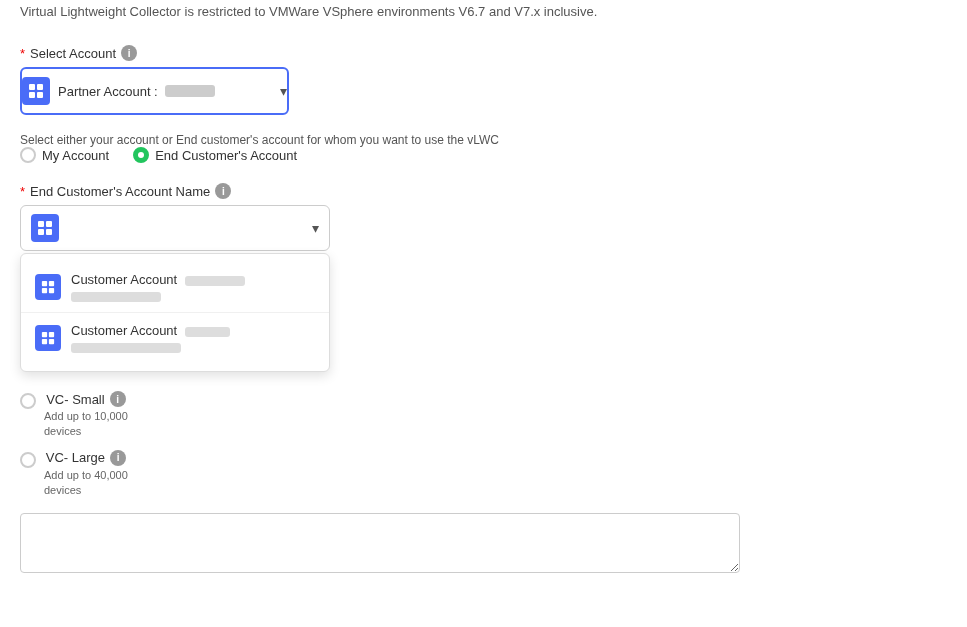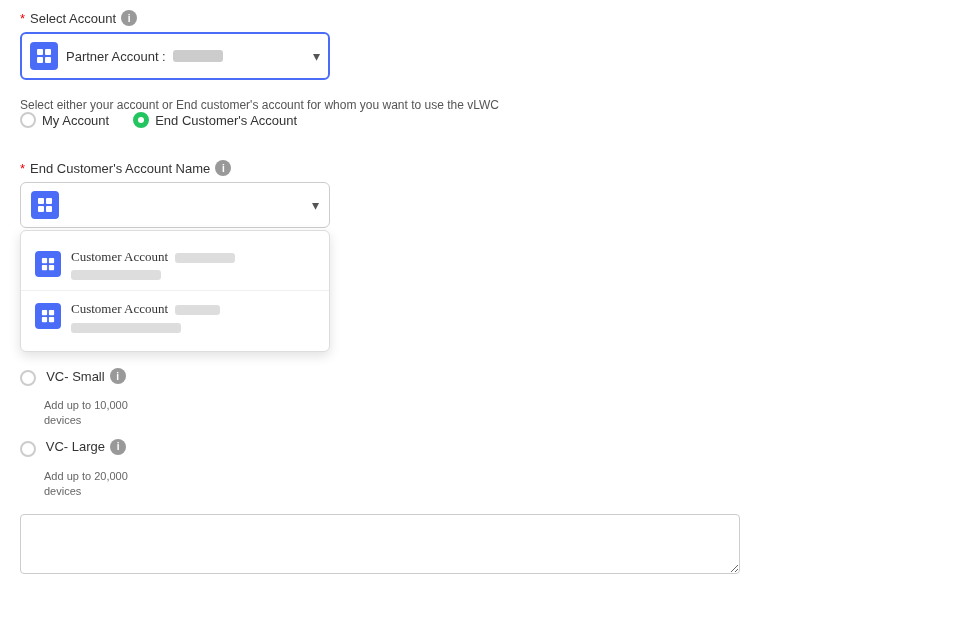--- a/index.html
+++ b/index.html
@@ -73,22 +73,22 @@
       color: #fff;
       font-size: 10px;
       font-weight: bold;
       cursor: pointer;
     }
     .select-box {
       display: flex;
       align-items: center;
       border: 2px solid #4a6cf7;
       border-radius: 6px;
-      padding: 8px 8px;
-      width: 310px;
+      padding: 8px 0;
+      width: 269px;
       cursor: pointer;
       background: #fff;
       position: relative;
     }
     .select-box-icon {
       width: 28px;
       height: 28px;
       background: #4a6cf7;
       border-radius: 4px;
       display: flex;
@@ -116,21 +116,21 @@
     .helper-text {
       font-size: 12px;
       color: #555;
       margin-top: 6px;
       margin-bottom: 0;
     }
     .radio-group {
       display: flex;
       align-items: center;
       gap: 24px;
-      margin-bottom: 32px;
+      margin-bottom: 20px;
     }
     .radio-option {
       display: flex;
       align-items: center;
       gap: 6px;
       cursor: pointer;
     }
     .radio-circle {
       width: 16px;
       height: 16px;
@@ -185,21 +185,20 @@
       z-index: 100;
       padding: 8px 0;
     }
     .dropdown-item {
       display: flex;
       align-items: flex-start;
       gap: 10px;
       padding: 10px 14px;
       cursor: pointer;
       border-bottom: 1px solid #f0f0f0;
-      font-family: Liberation Serif, serif;
     }
     .dropdown-item:last-child {
       border-bottom: none;
     }
     .dropdown-item-icon {
       width: 26px;
       height: 26px;
       background: #4a6cf7;
       border-radius: 4px;
       display: flex;
@@ -263,29 +262,30 @@
       font-weight: 500;
       color: #333;
       display: flex;
       align-items: center;
       gap: 5px;
       justify-content: center;
     }
     .vc-option-desc {
       font-size: 11px;
       color: #666;
-      margin-top: 14px;
+      margin-top: 2px;
       line-height: 1.4;
     }
   </style>
 </head>
 <body>
 
 <div class="page-wrapper">
 
+  <p class="subtitle">Virtual Lightweight Collector is restricted to VMWare VSphere environments V6.7 and V7.x inclusive.</p>
 
   <div class="form-body">
 
     <div class="form-group">
       <div class="field-label">
         <span class="required">*</span>
         <span>Select Account</span>
         <span class="info-icon">i</span>
       </div>
       <div class="select-box">
@@ -396,21 +396,21 @@
         </div>
       </div>
       <div class="vc-option">
         <div class="vc-option-radio"></div>
         <div class="vc-option-content">
           <div class="vc-option-label">
             <span>VC- Large</span>
             <span class="info-icon">i</span>
           </div>
           <div class="vc-option-desc">
-            <span>Add up to 20,000</span><br>
+            <span>Add up to 40,000</span><br>
             <span>devices</span>
           </div>
         </div>
       </div>
     </div>
 
     <div class="form-group">
       <textarea class="textarea-field" style=""></textarea>
     </div>
 

